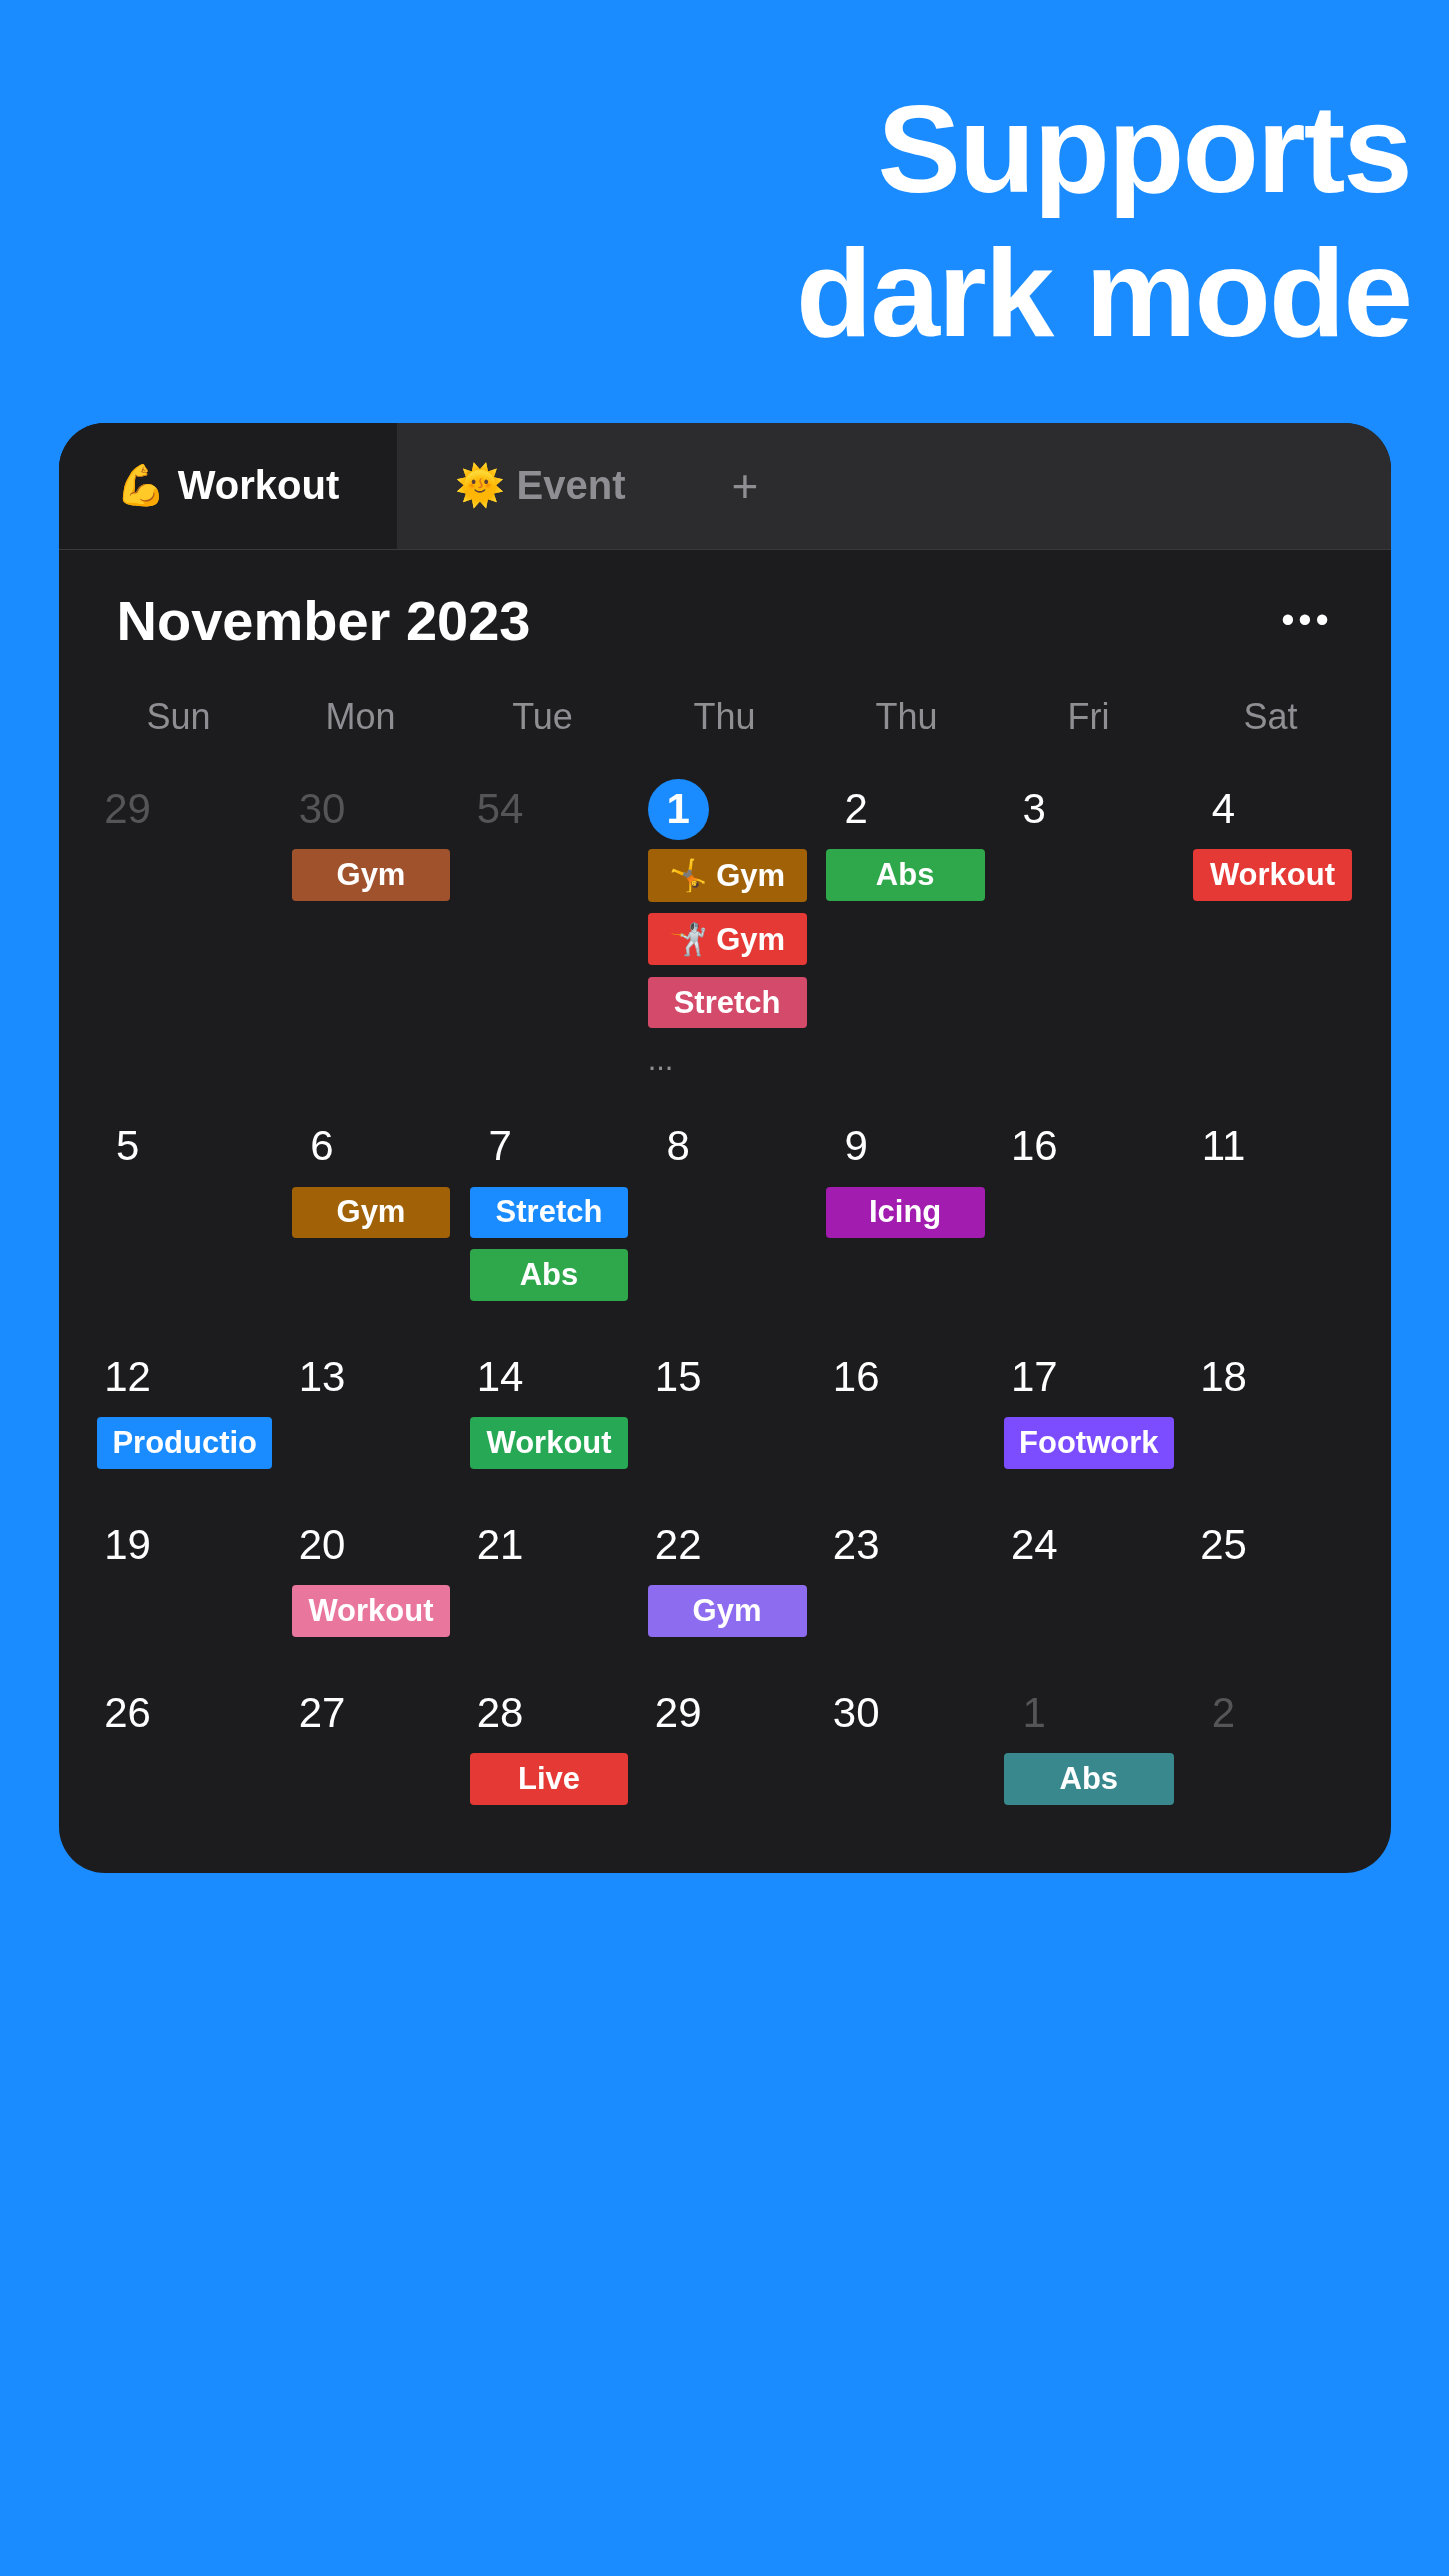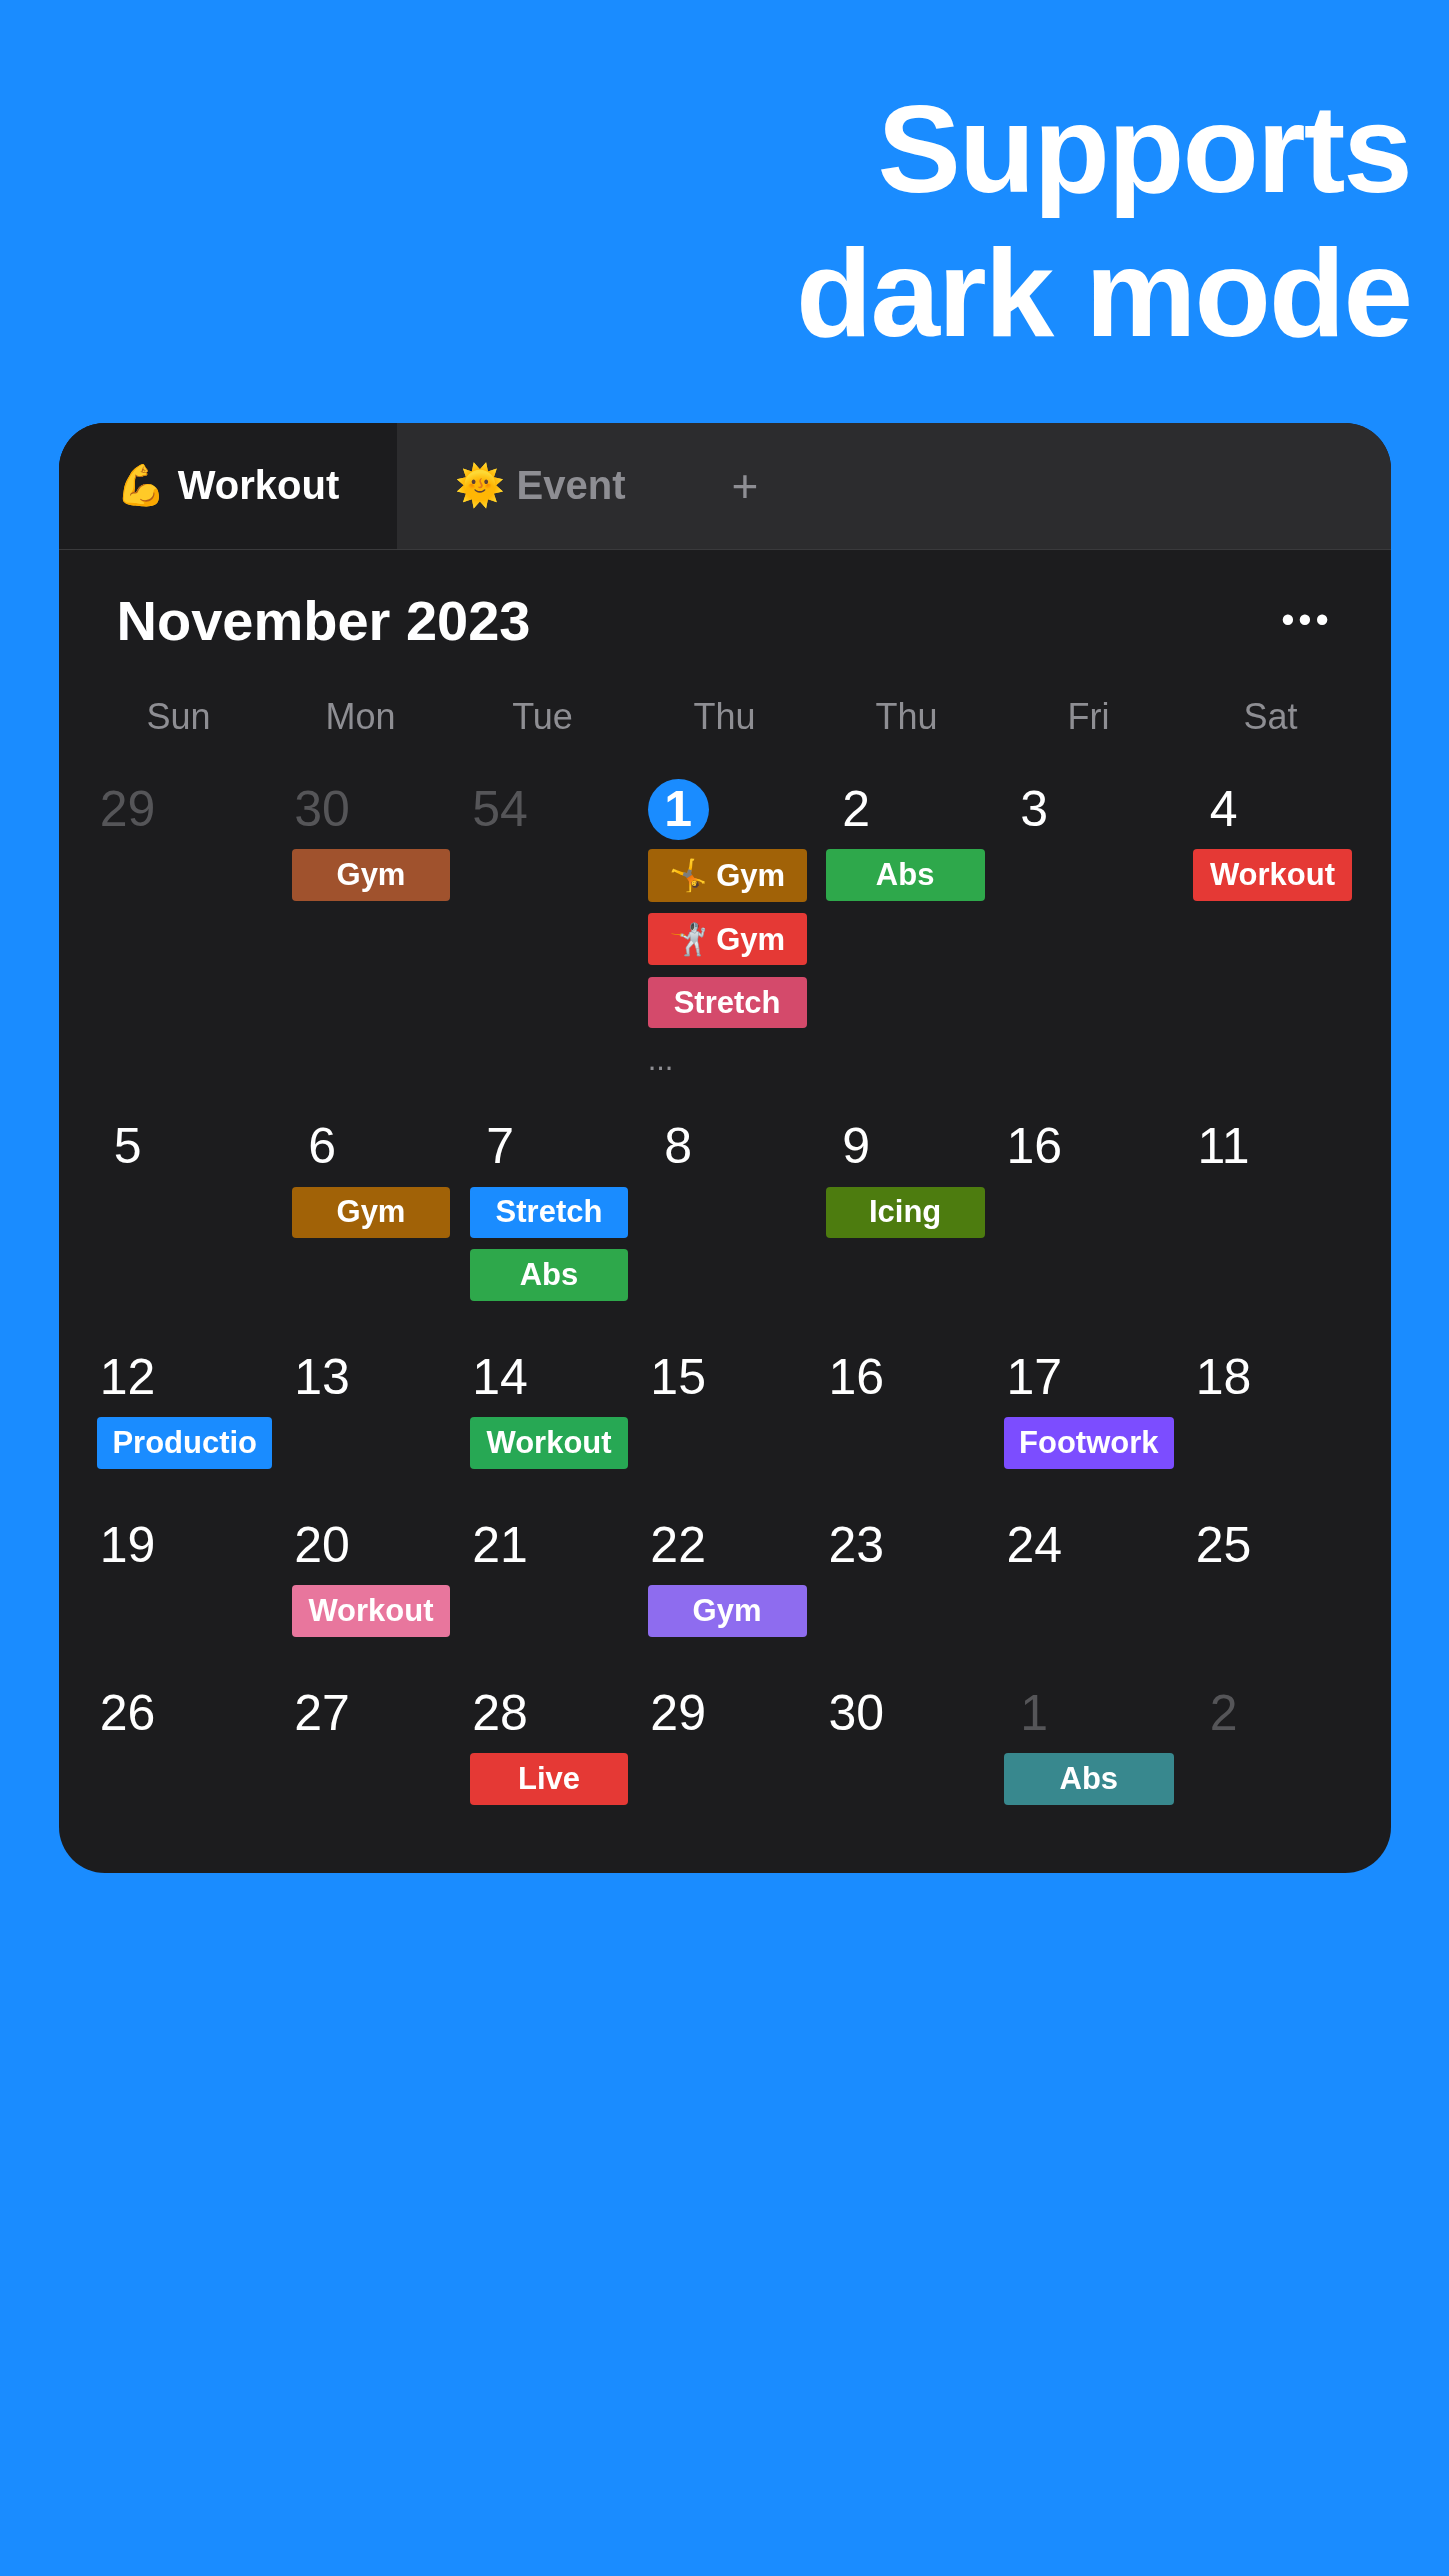--- a/index.html
+++ b/index.html
@@ -100,21 +100,21 @@
       gap: 0;
     }
     .cal-cell {
       padding: 15.3px 9.6px 23px;
       min-height: 163px;
       display: flex;
       flex-direction: column;
       align-items: flex-start;
     }
     .date-num {
-      font-size: 50px;
+      font-size: 42px;
       font-weight: 500;
       color: #ffffff;
       margin-bottom: 9.6px;
       width: 61px;
       height: 61px;
       display: flex;
       align-items: center;
       justify-content: center;
     }
     .date-num.muted {
@@ -138,21 +138,21 @@
       white-space: nowrap;
       overflow: hidden;
       text-overflow: ellipsis;
     }
     .pill-brown { background: #a0522d; }
     .pill-cyan { background: #a16207; }
     .pill-green { background: #2ea84b; }
     .pill-red { background: #e53935; }
     .pill-blue { background: #1a8cff; }
     .pill-pink { background: #d44a6b; }
-    .pill-yellow { background: #4d7c0f; }
+    .pill-yellow { background: #a21caf; }
     .pill-green2 { background: #27a854; }
     .pill-purple { background: #7c4dff; }
     .pill-pink2 { background: #e8769d; }
     .pill-purple2 { background: #8e6cef; }
     .pill-teal { background: #38888e; }
     .dots-more {
       font-size: 31px;
       color: #8e8e93;
       margin-top: 1.9px;
     }

